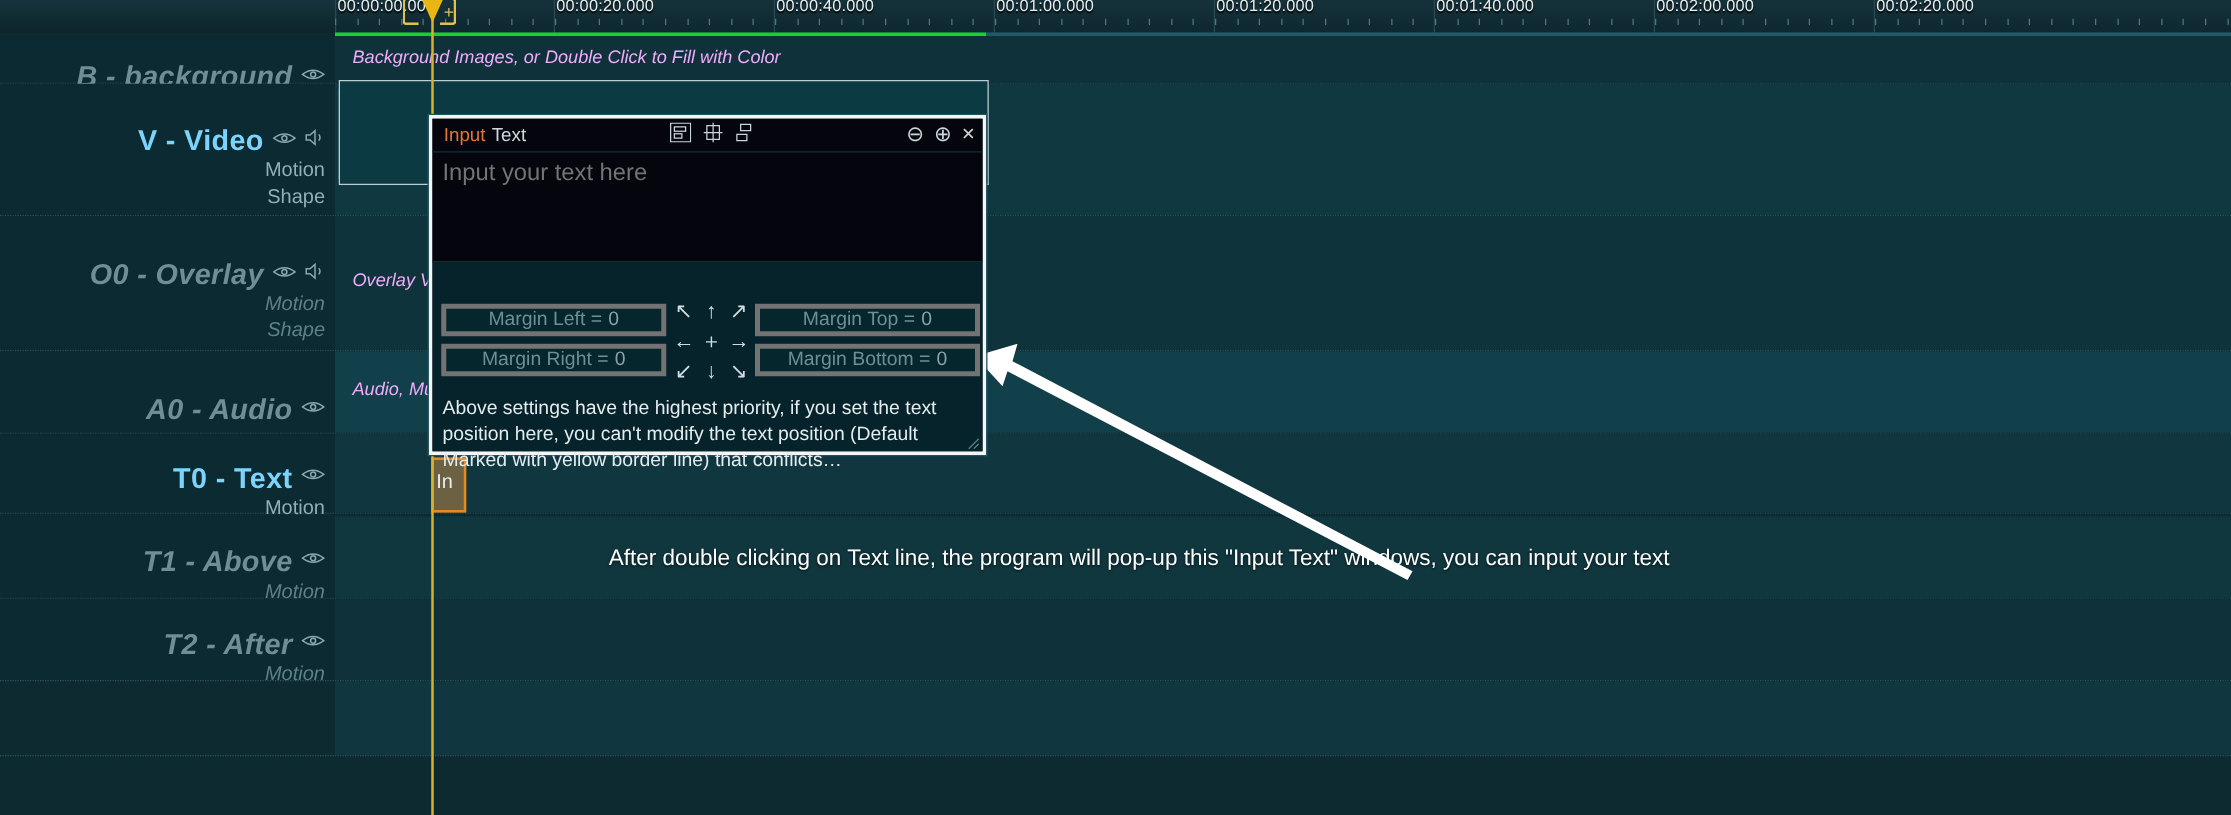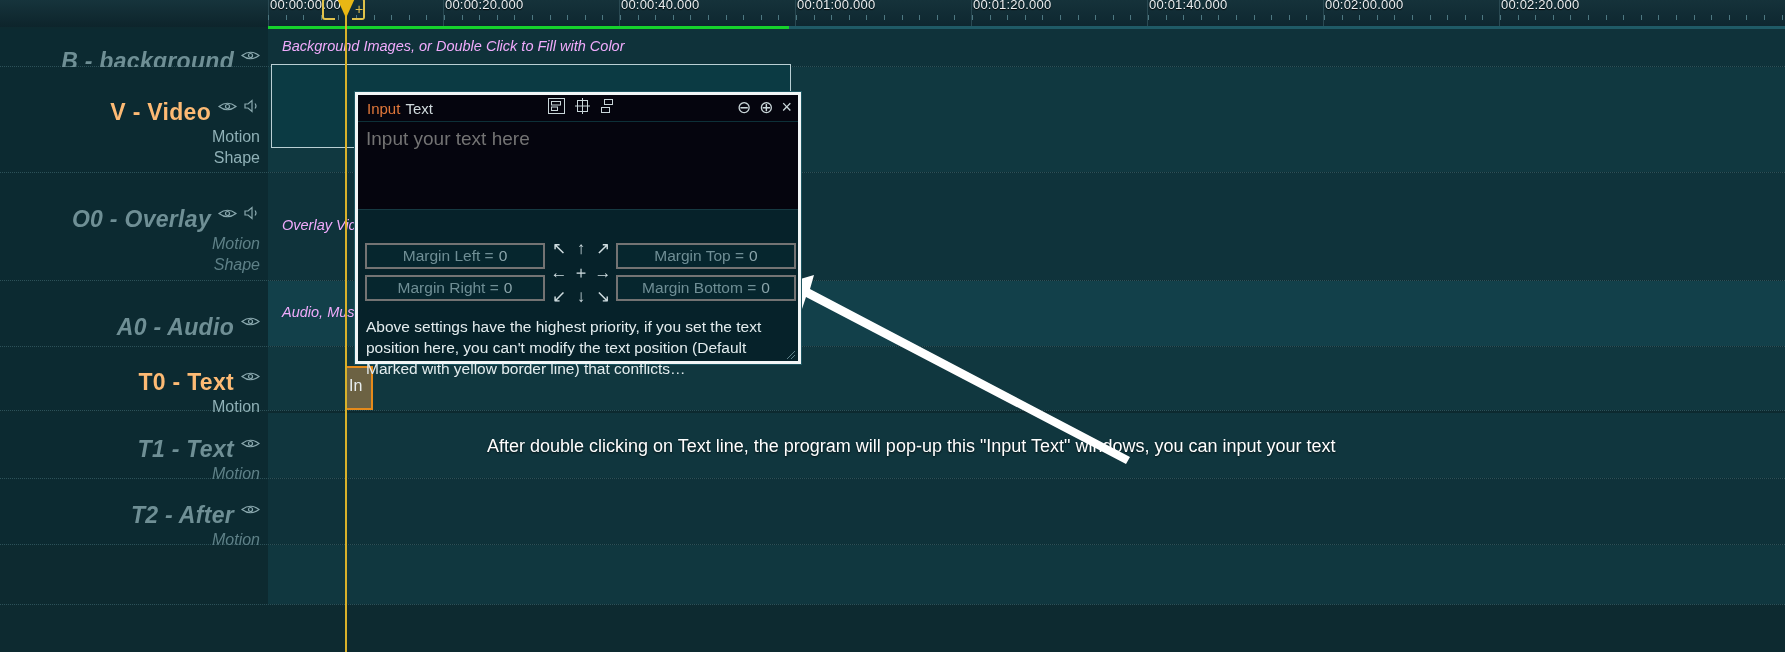--- a/index.html
+++ b/index.html
@@ -119,33 +119,33 @@
     justify-content: center;
     padding-right: 8px;
   }
   .track .lane {
     position: absolute;
     left: 268px; top: 0;
     right: 0; height: 100%;
   }
   .tname {
     display: flex;
-    align-items: flex-start;
+    align-items: center;
     gap: 7px;
     white-space: nowrap;
     margin-top: 28px;
   }
   .tname .lbl {
     font-size: 23px;
     font-weight: bold;
     font-style: italic;
     color: #6f8f95;
     letter-spacing: .3px;
   }
-  .tname.bright .lbl { color: #fdba74; font-style: normal; }
+  .tname.bright .lbl { color: #7dd3fc; font-style: normal; }
   .sub {
     font-size: 16px;
     color: #8fb0b6;
     line-height: 21px;
     text-align: right;
   }
   .sub.dim { color: #5e8087; font-style: italic; }
   .eye { display: inline-block; }
   .spk { display: inline-block; }
 
@@ -226,21 +226,20 @@
   #dialog {
     position: absolute;
     left: 343px; top: 92px;
     width: 446px; height: 272px;
     background: #04040c;
     border: 3px solid #f2f6f7;
     outline: 1px solid #1c5560;
     z-index: 60;
     display: flex;
     flex-direction: column;
-    margin-left: 12px;
   }
   #dlgTitle {
     position: relative;
     height: 27px;
     background: #05050e;
     border-bottom: 1px solid #0d3038;
     display: flex;
     align-items: center;
     flex: 0 0 27px;
   }
@@ -274,21 +273,21 @@
     position: absolute;
     left: 8px; top: 5px;
     font-size: 16.5px;
     color: #dde8ea;
     white-space: nowrap;
   }
   .marginBtn {
     position: absolute;
     height: 26px;
     background: #06262e;
-    border: 2px solid #737373;
+    border: 4px solid #737373;
     display: flex;
     align-items: center;
     justify-content: center;
     gap: 5px;
     font-size: 15.5px;
   }
   .marginBtn .mlab { color: #6f8e95; }
   .marginBtn .mval { color: #8aa4aa; }
   #mLeft   { left: 7px;   top: 33px; width: 180px; }
   #mRight  { left: 7px;   top: 65px; width: 180px; }
@@ -521,21 +520,21 @@
                 <circle cx="9.5" cy="6.5" r="2" fill="none" stroke="#8aa8ae" stroke-width="1.2"></circle>
               </svg></span>
           </div>
           <div class="sub">Motion</div>
         </div>
         <div class="lane" style="background: rgb(16, 55, 63);"></div>
       </div>
       <div class="track" style="top: 413px; height: 66px;">
         <div class="namecol">
           <div class="tname">
-            <span class="lbl">T1 - Text</span>
+            <span class="lbl">T1 - Above</span>
             <span class="eye"><svg width="19" height="13" viewBox="0 0 19 13">
                 <path d="M1 6.5 Q9.5 0 18 6.5 Q9.5 13 1 6.5 Z" fill="none" stroke="#8aa8ae" stroke-width="1.2"></path>
                 <circle cx="9.5" cy="6.5" r="2" fill="none" stroke="#8aa8ae" stroke-width="1.2"></circle>
               </svg></span>
           </div>
           <div class="sub dim">Motion</div>
         </div>
         <div class="lane" style="background: rgb(16, 54, 62);"></div>
       </div>
       <div class="track" style="top: 479px; height: 66px;">

